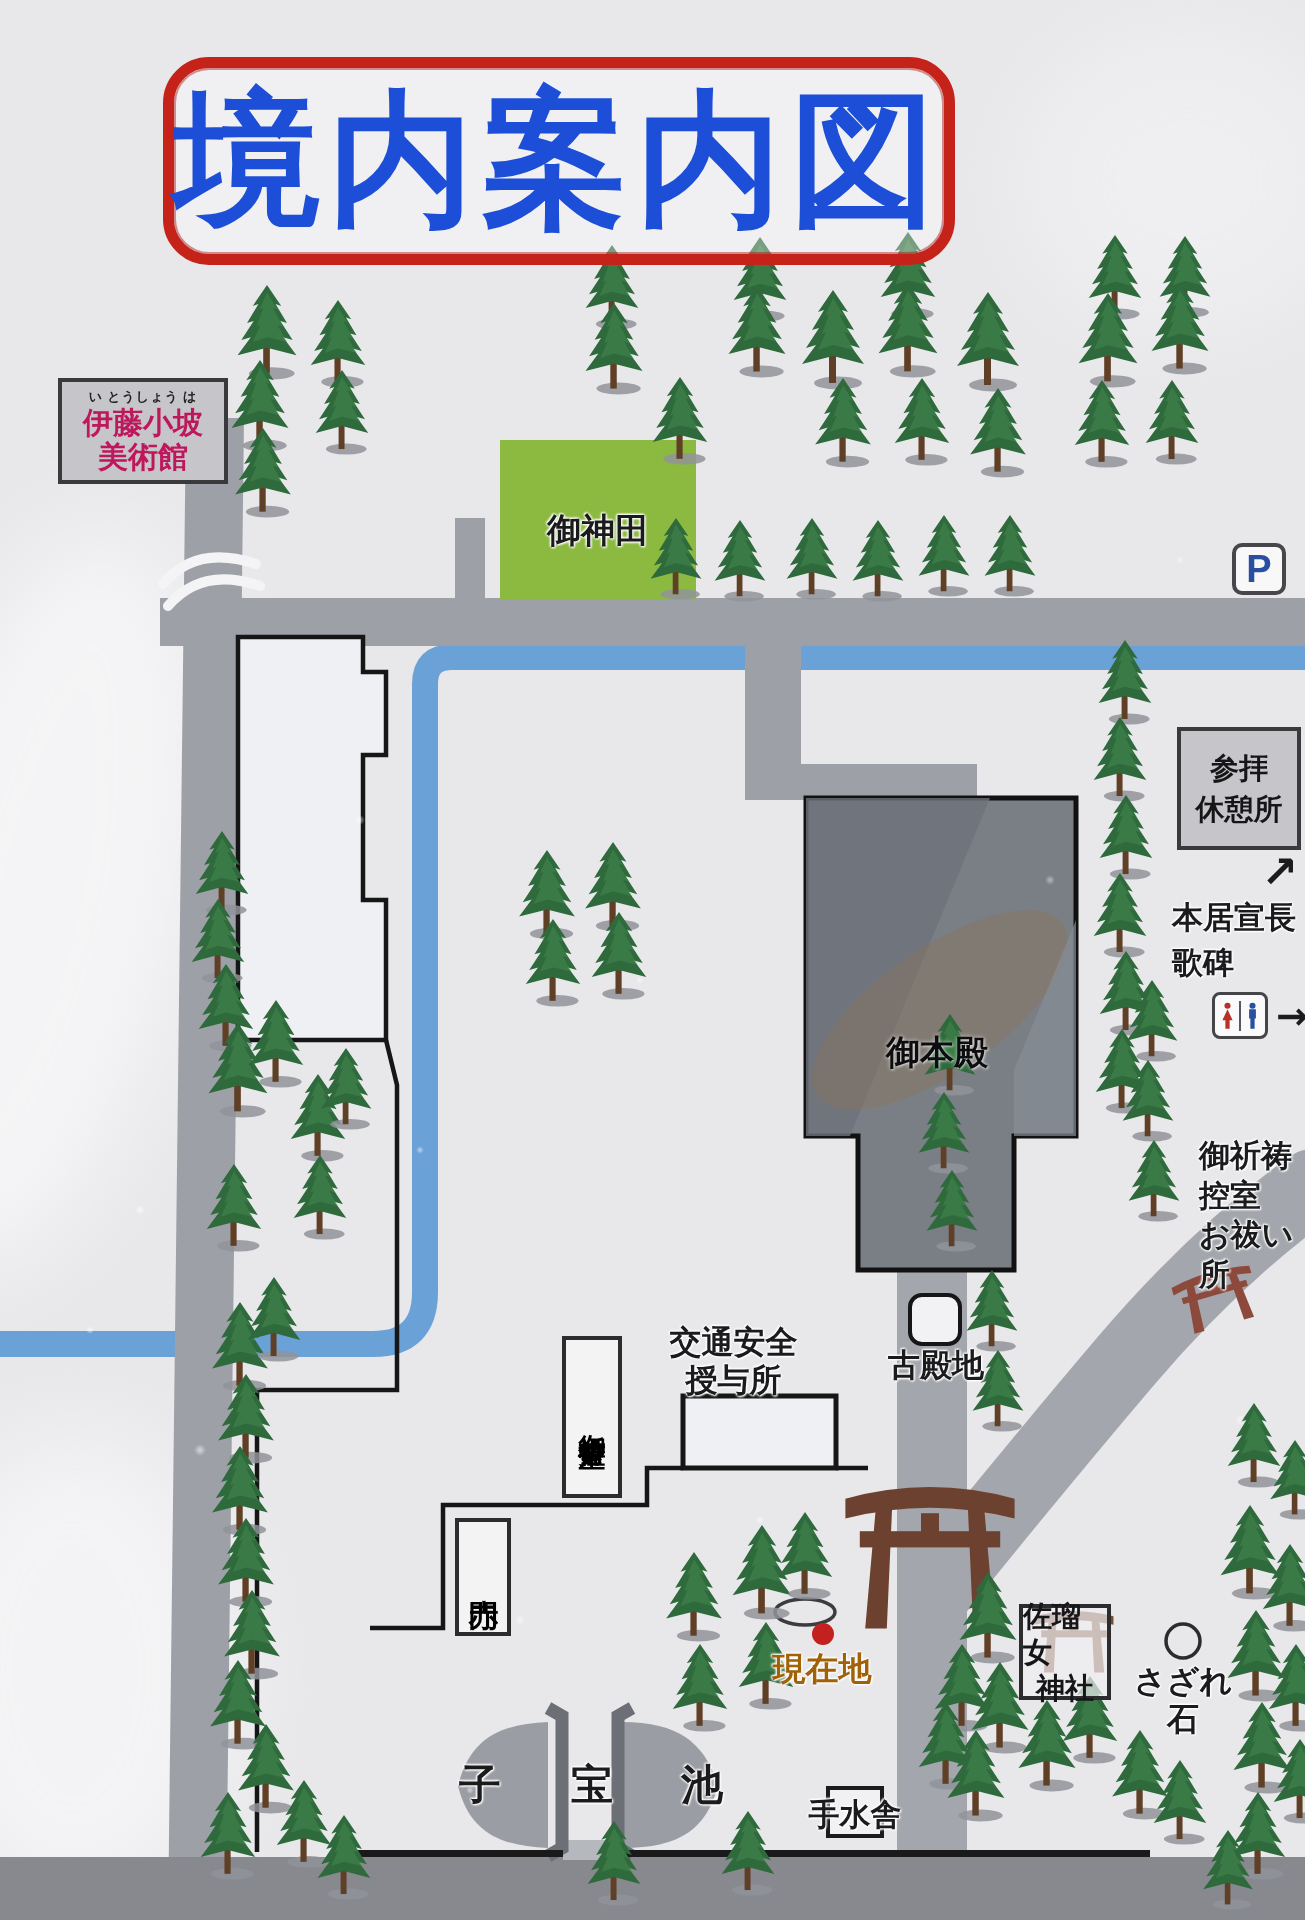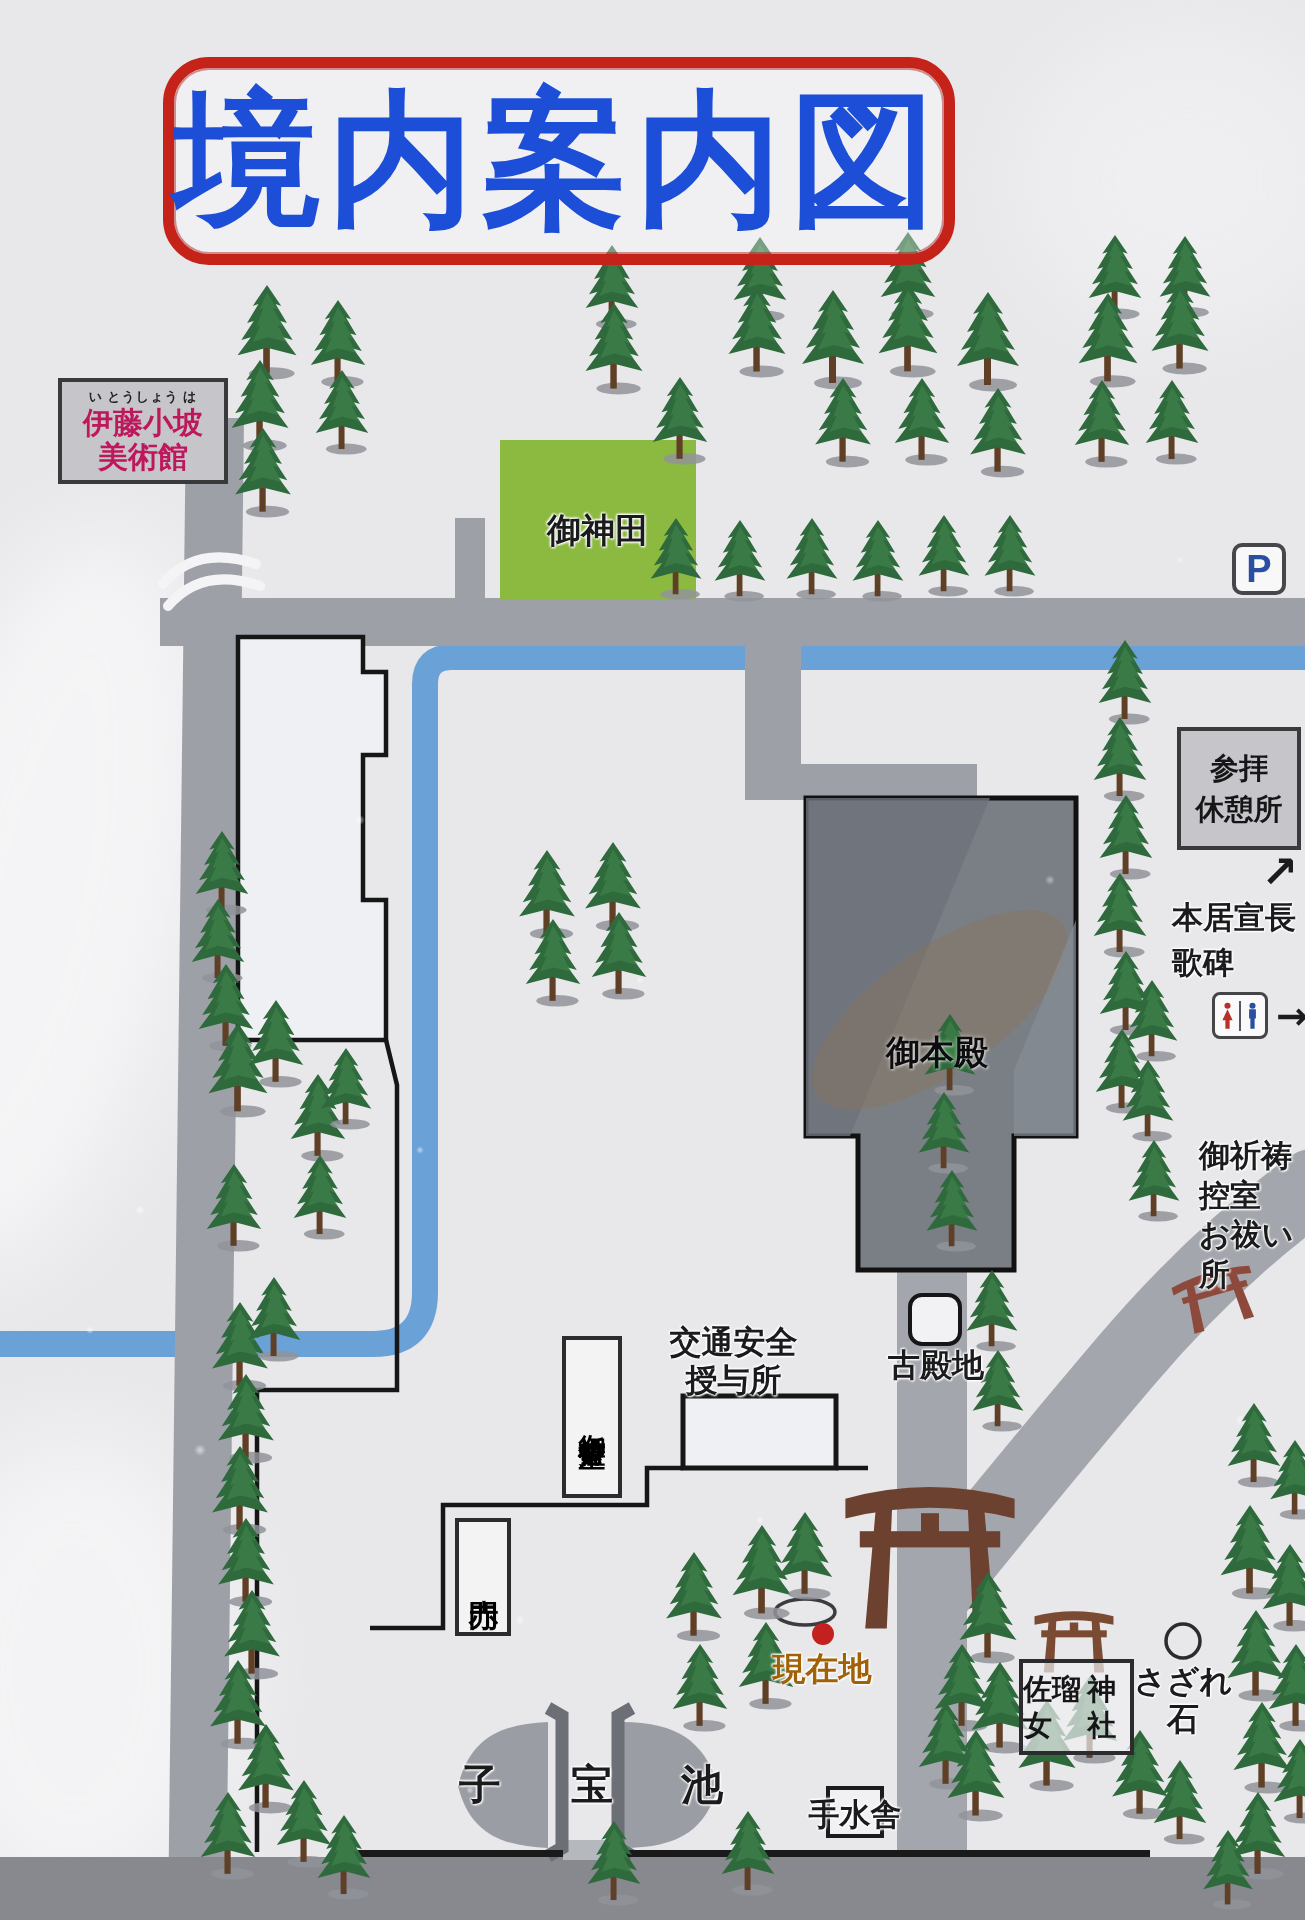--- a/index.html
+++ b/index.html
@@ -52,21 +52,21 @@
   #purification-label{left:1199px;top:1136px;width:110px;font-size:31px;text-align:left;line-height:1.28;}
   #honden-label{left:857px;top:1012px;width:160px;font-size:34px;color:#0d0d0f;
        text-shadow:0 0 4px rgba(255,255,255,.65),1px 1px 2px rgba(255,255,255,.5);margin-top:21px;}
   #kodenchi-label{left:878px;top:1346px;width:116px;font-size:32px;}
   #reception-label{left:646px;top:1324px;width:175px;font-size:32px;line-height:1.18;}
   #waiting-box{left:562px;top:1336px;width:60px;height:162px;background:rgba(244,244,246,.85);}
   #waiting-box .vtext{font-size:27px;font-weight:700;}
   #akamon-box{left:455px;top:1518px;width:56px;height:118px;background:rgba(244,244,246,.85);}
   #akamon-box .vtext{font-size:30px;font-weight:700;}
   #location-label{left:766px;top:1650px;width:112px;font-size:33px;color:#a16207;}
-  #sarume-box{left:1019px;top:1659px;width:115px;height:96px;flex-direction:row;background:rgba(240,240,242,.7);}
+  #sarume-box{left:1019px;top:1604px;width:92px;height:96px;flex-direction:column;background:rgba(240,240,242,.7);}
   .sarume-line{font-size:29px;font-weight:700;line-height:1.25;color:#161618;}
   #sazare-label{left:1118px;top:1662px;width:130px;font-size:32px;}
   #temizu-frame{left:826px;top:1786px;width:58px;height:52px;border:4px solid #1b1b1d;background:rgba(242,242,245,.85);}
   #temizu-label{left:790px;top:1796px;width:130px;font-size:31px;}
   .pond-char{position:absolute;width:52px;font-size:42px;}
   #pond-char-1{left:454px;top:1760px;}
   #pond-char-2{left:566px;top:1760px;}
   #pond-char-3{left:676px;top:1760px;}
 </style>
 </head>

